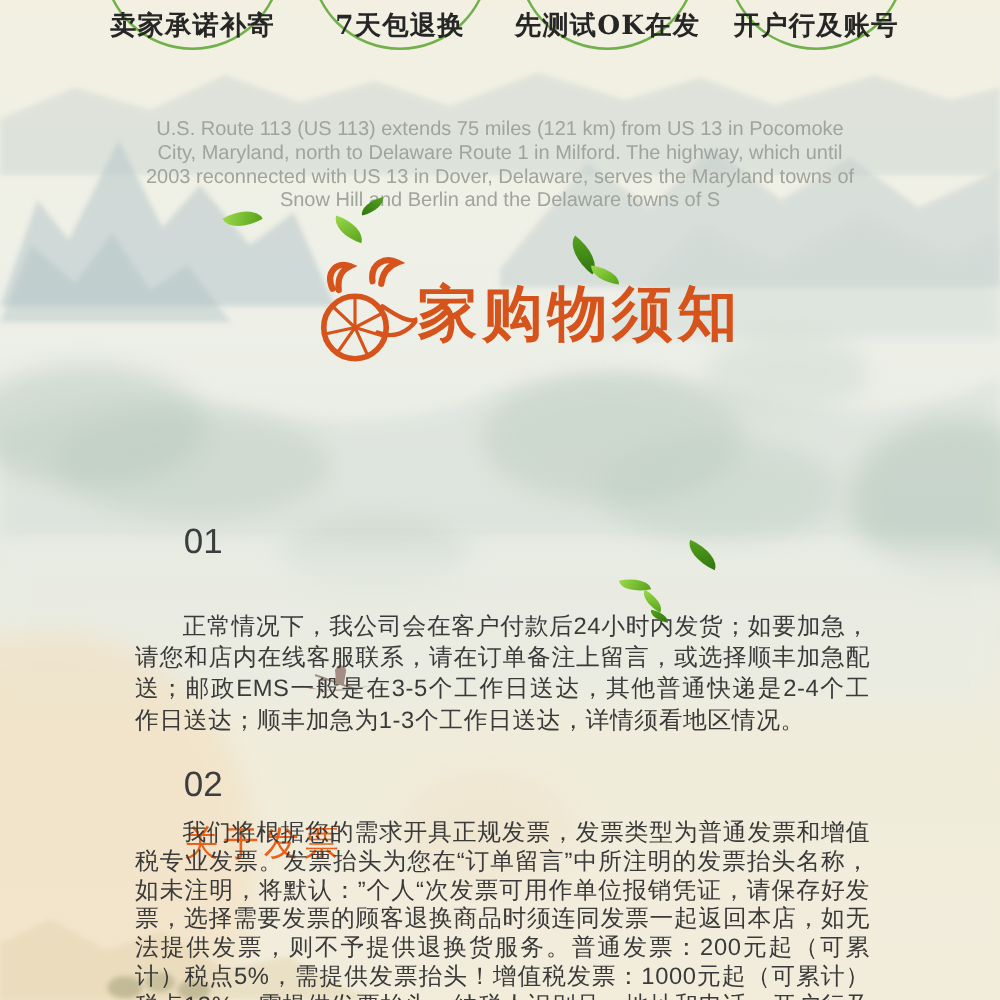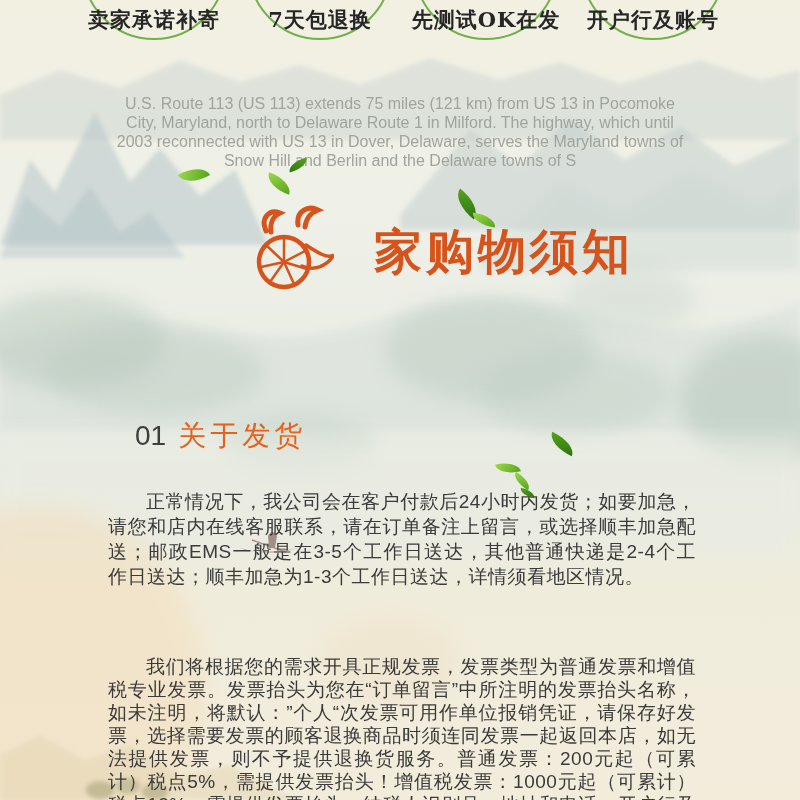--- a/index.html
+++ b/index.html
@@ -12,30 +12,30 @@
   .badge{position:absolute;top:-104px;width:144px;height:144px;border-radius:50%;
          border:2px solid #72b04b;box-sizing:border-box;}
   .badge .lbl{position:absolute;left:50%;transform:translateX(-50%);top:108px;
               white-space:nowrap;font-family:"DejaVu Serif",serif;font-weight:bold;
               font-size:21px;color:#262626;letter-spacing:1px;}
 
   .intro{position:absolute;left:110px;top:94px;width:580px;text-align:center;
          font-size:16px;line-height:19px;color:#a0a49d;}
 
   .title{position:absolute;left:250px;top:205px;display:flex;align-items:center;
-         color:#d6541c;gap:40px;}
+         color:#d6541c;}
   .title .rest{font-family:"DejaVu Serif",serif;font-weight:bold;font-size:48px;
                letter-spacing:4px;line-height:1;}
   .sr{position:absolute;width:1px;height:1px;overflow:hidden;font-size:0;}
 
   .leaf{position:absolute;border-radius:0 100% 0 100%;
         background:linear-gradient(135deg,#9bd94a,#57a31b);}
   .leaf.dark{background:linear-gradient(135deg,#55a31e,#2f7410);}
 
-  .sec-head{position:absolute;left:135px;display:flex;align-items:baseline;gap:12px;}
+  .sec-head{position:absolute;left:147px;display:flex;align-items:baseline;gap:12px;flex-direction:column;}
   .sec-head .num{font-size:28px;color:#3d3d3d;}
   .sec-head .name{font-size:28px;color:#e8611b;letter-spacing:4px;}
 
   .body-par{position:absolute;left:108px;width:588px;color:#3a3a3a;
             font-size:19px;text-align:justify;text-indent:2em;letter-spacing:0.5px;}
   .par1{top:489px;line-height:25px;}
   .par2{top:655px;line-height:23px;}
 </style>
 </head>
 <body>
@@ -133,24 +133,27 @@
         <line x1="34" y1="57" x2="11" y2="62" stroke-width="2.5"></line>
         <line x1="34" y1="57" x2="16" y2="40" stroke-width="2.5"></line>
         <path d="M56,40 C68,48 78,54 84,50 C76,62 64,66 52,61" stroke-width="3.5"></path>
       </g>
     </svg>
     <span class="rest">家购物须知</span>
   </div>
 
   <div class="sec-head" style="top:417px;">
     <span class="num">01</span>
-    <span class="name">关于发货</span>
   </div>
   <div class="body-par par1">正常情况下，我公司会在客户付款后24小时内发货；如要加急，请您和店内在线客服联系，请在订单备注上留言，或选择顺丰加急配送；邮政EMS一般是在3-5个工作日送达，其他普通快递是2-4个工作日送达；顺丰加急为1-3个工作日送达，详情须看地区情况。</div>
 
   <div class="leaf dark" style="left:548px;top:437px;width:28px;height:14px;transform:rotate(25deg);"></div>
   <div class="leaf" style="left:496px;top:462px;width:24px;height:12px;transform:rotate(-12deg);"></div>
   <div class="leaf" style="left:512px;top:476px;width:20px;height:10px;transform:rotate(30deg);"></div>
   <div class="leaf dark" style="left:520px;top:489px;width:15px;height:8px;transform:rotate(10deg);"></div>
 
+  <div class="sec-head" style="top:612px;">
+    <span class="num">02</span>
+    <span class="name">关于发票</span>
+  </div>
   <div class="body-par par2">我们将根据您的需求开具正规发票，发票类型为普通发票和增值税专业发票。发票抬头为您在“订单留言”中所注明的发票抬头名称，如未注明，将默认：”个人“次发票可用作单位报销凭证，请保存好发票，选择需要发票的顾客退换商品时须连同发票一起返回本店，如无法提供发票，则不予提供退换货服务。普通发票：200元起（可累计）税点5%，需提供发票抬头！增值税发票：1000元起（可累计）税点12%，需提供发票抬头，纳税人识别号，地址和电话，开户行及账号</div>
 
 </div>
 
 </body></html>

